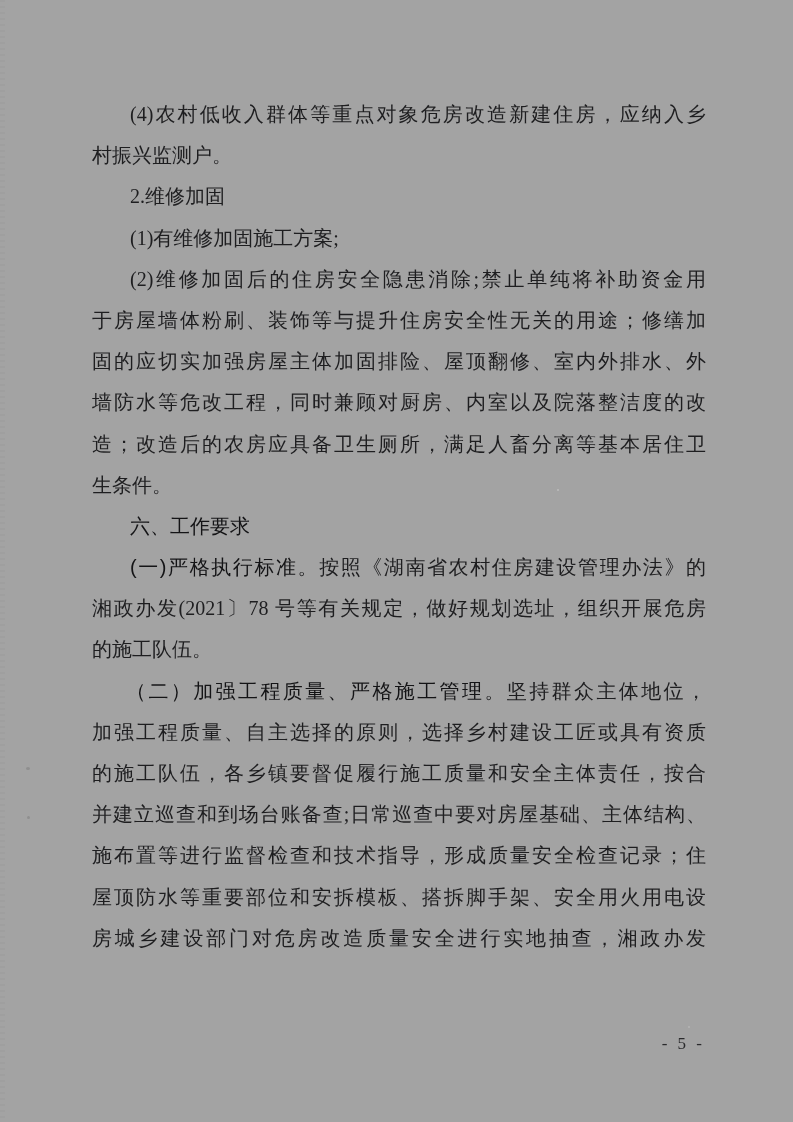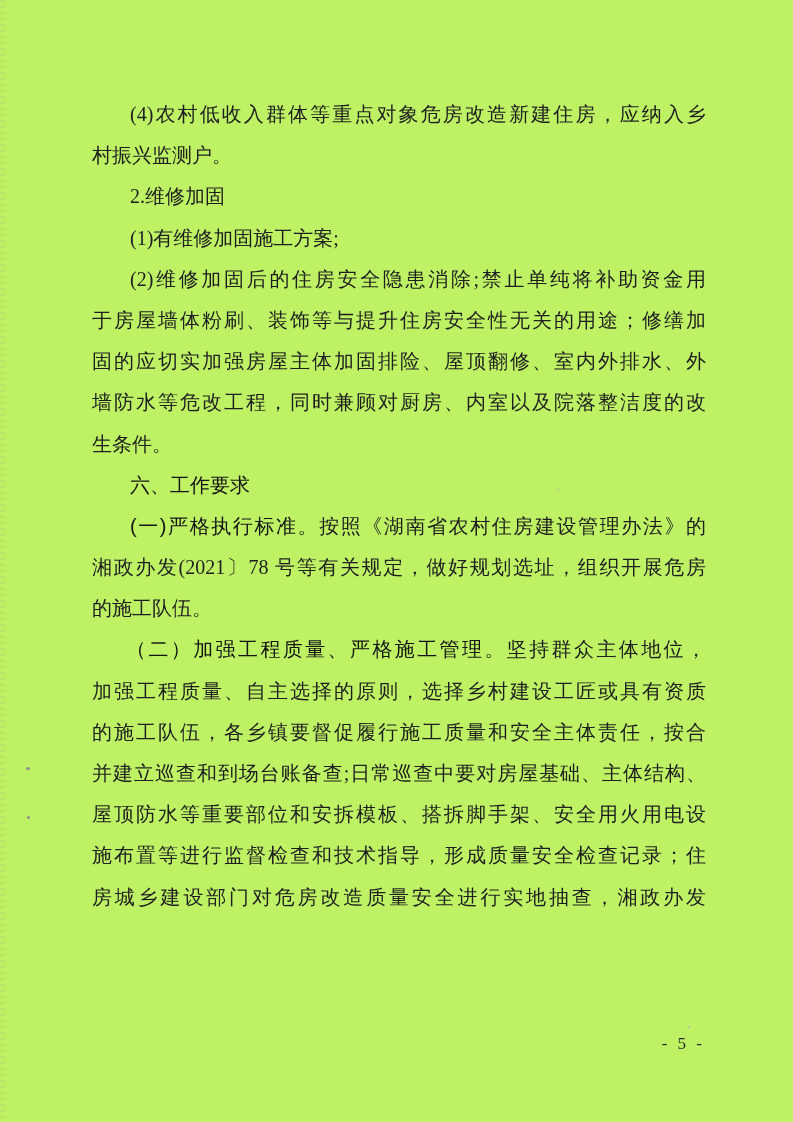--- a/index.html
+++ b/index.html
@@ -1,19 +1,19 @@
 <!DOCTYPE html>
 <html><head>
 <meta charset="utf-8">
 <style>
   html,body { margin:0; padding:0; background:#ffffff; }
   .page {
     position:relative;
     width:793px; height:1122px;
-    background:#bef264;
+    background:#a3a3a3;
     overflow:hidden;
     font-family:"Liberation Serif","DejaVu Serif",serif;
     color:#1e1e20;
   }
   
   .edge-noise {
     position:absolute; left:0; top:0; width:5px; height:100%;
     background:repeating-linear-gradient(180deg,
       rgba(130,130,130,0.22) 0px, rgba(130,130,130,0.22) 2px,
       rgba(255,255,255,0) 2px, rgba(255,255,255,0) 6px);
@@ -60,28 +60,29 @@
 
   <div class="text-col">
     <div class="ln indent fill"><span class="b"></span><span>(4)农村低收入群体等重点对象危房改造新建住房，应纳入乡</span></div>
     <div class="ln"><span class="b"></span><span>村振兴监测户。</span></div>
     <div class="ln indent"><span class="b"></span><span>2.维修加固</span></div>
     <div class="ln indent"><span class="b"></span><span>(1)有维修加固施工方案;</span></div>
     <div class="ln indent fill"><span class="b"></span><span>(2)维修加固后的住房安全隐患消除;禁止单纯将补助资金用</span></div>
     <div class="ln fill"><span class="b"></span><span>于房屋墙体粉刷、装饰等与提升住房安全性无关的用途；修缮加</span></div>
     <div class="ln fill"><span class="b"></span><span>固的应切实加强房屋主体加固排险、屋顶翻修、室内外排水、外</span></div>
     <div class="ln fill"><span class="b"></span><span>墙防水等危改工程，同时兼顾对厨房、内室以及院落整洁度的改</span></div>
+    <div class="ln fill"><span class="b"></span><span>造；改造后的农房应具备卫生厕所，满足人畜分离等基本居住卫</span></div>
     <div class="ln"><span class="b"></span><span>生条件。</span></div>
     <div class="ln indent"><span class="b">六、工作要求</span><span></span></div>
     <div class="ln indent fill"><span class="b">(一)严格执行标准。</span><span>按照《湖南省农村住房建设管理办法》的</span></div>
     <div class="ln fill"><span class="b"></span><span>湘政办发(2021〕78 号等有关规定，做好规划选址，组织开展危房</span></div>
     <div class="ln"><span class="b"></span><span>的施工队伍。</span></div>
     <div class="ln indent2 fill"><span class="b">（二）加强工程质量、严格施工管理。</span><span>坚持群众主体地位，</span></div>
     <div class="ln fill"><span class="b"></span><span>加强工程质量、自主选择的原则，选择乡村建设工匠或具有资质</span></div>
     <div class="ln fill"><span class="b"></span><span>的施工队伍，各乡镇要督促履行施工质量和安全主体责任，按合</span></div>
     <div class="ln fill"><span class="b"></span><span>并建立巡查和到场台账备查;日常巡查中要对房屋基础、主体结构、</span></div>
+    <div class="ln fill"><span class="b"></span><span>施布置等进行监督检查和技术指导，形成质量安全检查记录；住</span></div>
     <div class="ln fill"><span class="b"></span><span>屋顶防水等重要部位和安拆模板、搭拆脚手架、安全用火用电设</span></div>
-    <div class="ln fill"><span class="b"></span><span>施布置等进行监督检查和技术指导，形成质量安全检查记录；住</span></div>
     <div class="ln fill"><span class="b"></span><span>房城乡建设部门对危房改造质量安全进行实地抽查，湘政办发</span></div>
   </div>
 
   <div class="page-number">- 5 -</div>
 </div>
 
 </body></html>

